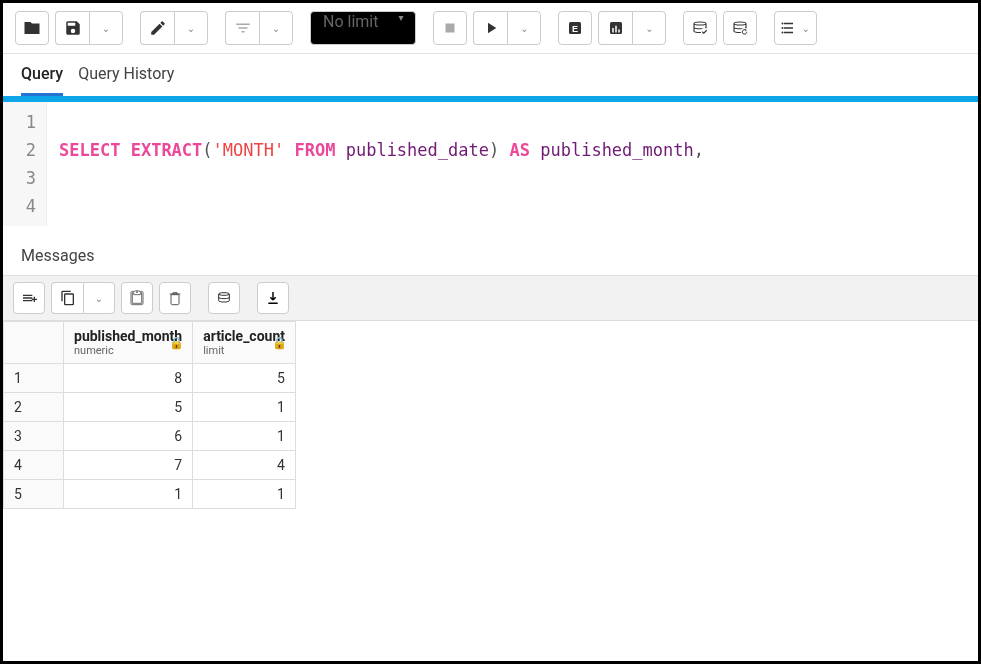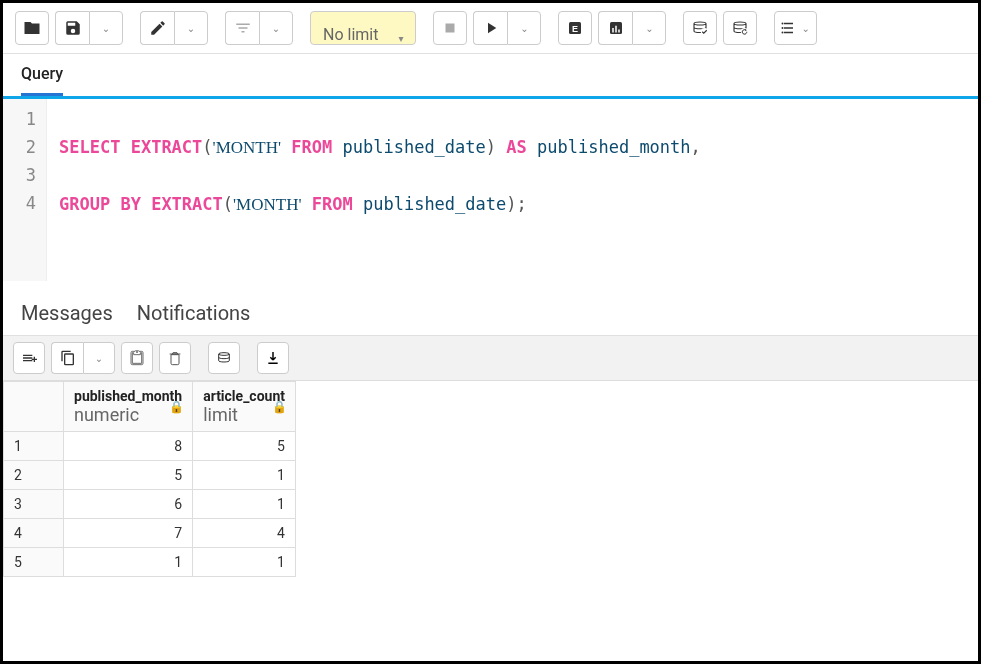--- a/index.html
+++ b/index.html
@@ -6,47 +6,47 @@
 body { font-family: -apple-system, BlinkMacSystemFont, "Segoe UI", Roboto, sans-serif; background: #fff; border: 3px solid #000; width: 981px; height: 664px; overflow: hidden; }
 .toolbar { display: flex; align-items: center; gap: 6px; padding: 8px 12px; border-bottom: 1px solid #e0e0e0; }
 .btn { display: inline-flex; align-items: center; justify-content: center; height: 34px; min-width: 34px; padding: 0 6px; border: 1px solid #ccc; border-radius: 4px; background: #fff; cursor: pointer; color: #333; }
 .btn svg { width: 18px; height: 18px; fill: #333; }
 .btn.disabled svg { fill: #aaa; }
 .btn.disabled { color: #aaa; cursor: default; }
 .btn-group { display: inline-flex; }
 .btn-group .btn:first-child { border-radius: 4px 0 0 4px; border-right: none; }
 .btn-group .btn:last-child { border-radius: 0 4px 4px 0; }
 .btn-group .btn:not(:first-child):not(:last-child) { border-radius: 0; border-right: none; }
-.dropdown-btn { display: inline-flex; align-items: flex-end; height: 34px; padding: 0 12px; border: 1px solid #ccc; border-radius: 4px; background: #fef9c3; cursor: pointer; color: #666; gap: 20px; }
+.dropdown-btn { display: inline-flex; align-items: flex-start; height: 34px; padding: 0 12px; border: 1px solid #ccc; border-radius: 4px; background: #000000; cursor: pointer; color: #666; gap: 20px; }
 .caret { font-size: 10px; color: #888; }
 .sep { width: 1px; height: 26px; background: transparent; margin: 0 2px; }
 
-.tabs { display: flex; gap: 15px; padding: 10px 18px 0 18px; border-bottom: 3px solid #0ea5e9; font-size: 16px; color: #444; }
+.tabs { display: flex; gap: 15px; padding: 10px 18px 0 18px; border-bottom: 6px solid #0ea5e9; font-size: 16px; color: #444; }
 .tab { padding-bottom: 10px; cursor: pointer; }
 .tab.active { color: #222; border-bottom: 3px solid #2574d4; font-weight: 500; }
 
 .editor { display: flex; font-family: "Consolas", "Monaco", monospace; font-size: 17px; line-height: 28px; }
 .gutter { width: 44px; background: #f7f7f7; color: #888; text-align: right; padding: 6px 10px 6px 0; border-right: 1px solid #eee; }
 .gutter div { height: 28px; }
 .code { padding: 6px 12px; flex: 1; white-space: pre; color: #333; }
 .kw { color: #ec4899; font-weight: bold; }
-.str { color: #0c4a6e; font-family: Liberation Serif, serif; }
-.id { color: #0c4a6e; text-align: center; }
+.str { color: #ef4444; }
+.id { color: #701a75; text-align: center; }
 .p { color: #555; }
 
-.result-tabs { display: flex; gap: 24px; padding: 10px 18px 0 18px; border-bottom: 1px solid #e0e0e0; font-size: 20px; color: #444; margin-top: 10px; }
+.result-tabs { display: flex; gap: 24px; padding: 10px 18px 0 18px; border-bottom: 1px solid #e0e0e0; font-size: 16px; color: #444; margin-top: 10px; }
 .result-toolbar { display: flex; align-items: center; gap: 6px; padding: 6px 10px; background: #f2f2f2; border-bottom: 1px solid #ddd; }
 .result-toolbar .btn { height: 32px; min-width: 32px; background: #fff; }
 .result-toolbar .btn svg { width: 16px; height: 16px; }
 
 table.result { border-collapse: collapse; font-size: 14px; color: #333; margin: 0; }
 table.result th, table.result td { border: 1px solid #ddd; padding: 6px 10px; text-align: left; }
 table.result th { background: #fafafa; font-weight: 400; position: relative; }
 table.result th .col-name { font-weight: 700; color: #222; }
-table.result th .col-type { color: #666; font-size: 18px; }
+table.result th .col-type { color: #666; font-size: 11px; }
 table.result th .lock { position: absolute; right: 8px; top: 50%; transform: translateY(-50%); font-size: 12px; color: #555; }
 table.result td.num { text-align: right; }
 table.result td.rownum { background: #fafafa; text-align: left; width: 60px; }
 table.result th.rownum-h { width: 60px; }
 </style>
 </head>
 <body>
 
 <div class="toolbar">
   <div class="btn">
@@ -150,38 +150,37 @@
         <circle cx="2" cy="6" r="1.3"></circle>
         <circle cx="2" cy="12" r="1.3"></circle>
         <circle cx="2" cy="18" r="1.3"></circle>
       </svg>
       <span class="caret" style="margin-left:2px">⌄</span>
     </div>
 </div>
 
 <div class="tabs">
   <div class="tab active">Query</div>
+  <div class="tab">Query History</div>
 </div>
 
 <div class="editor">
   <div class="gutter">
     <div>1</div>
     <div>2</div>
     <div>3</div>
     <div>4</div>
   </div>
   <div class="code">
 <div><span class="kw">SELECT</span> <span class="kw">EXTRACT</span><span class="p">(</span><span class="str">'MONTH'</span> <span class="kw">FROM</span> <span class="id">published_date</span><span class="p">)</span> <span class="kw">AS</span> <span class="id">published_month</span><span class="p">,</span></div>
-<div><span class="kw">GROUP BY</span> <span class="kw">EXTRACT</span><span class="p">(</span><span class="str">'MONTH'</span> <span class="kw">FROM</span> <span class="id">published_date</span><span class="p">)</span><span class="p">;</span></div>
   </div>
 </div>
 
 <div class="result-tabs">
   <div class="tab">Messages</div>
-  <div class="tab">Notifications</div>
 </div>
 
 <div class="result-toolbar">
   <div class="btn">
       <svg viewBox="0 0 24 24">
         <path d="M3 8h14M3 12h14M3 16h14" stroke="#333" stroke-width="2" fill="none"></path>
         <path d="M20 10v8M16 14h8" stroke="#333" stroke-width="2"></path>
       </svg>
     </div>
   <div class="btn-group">

